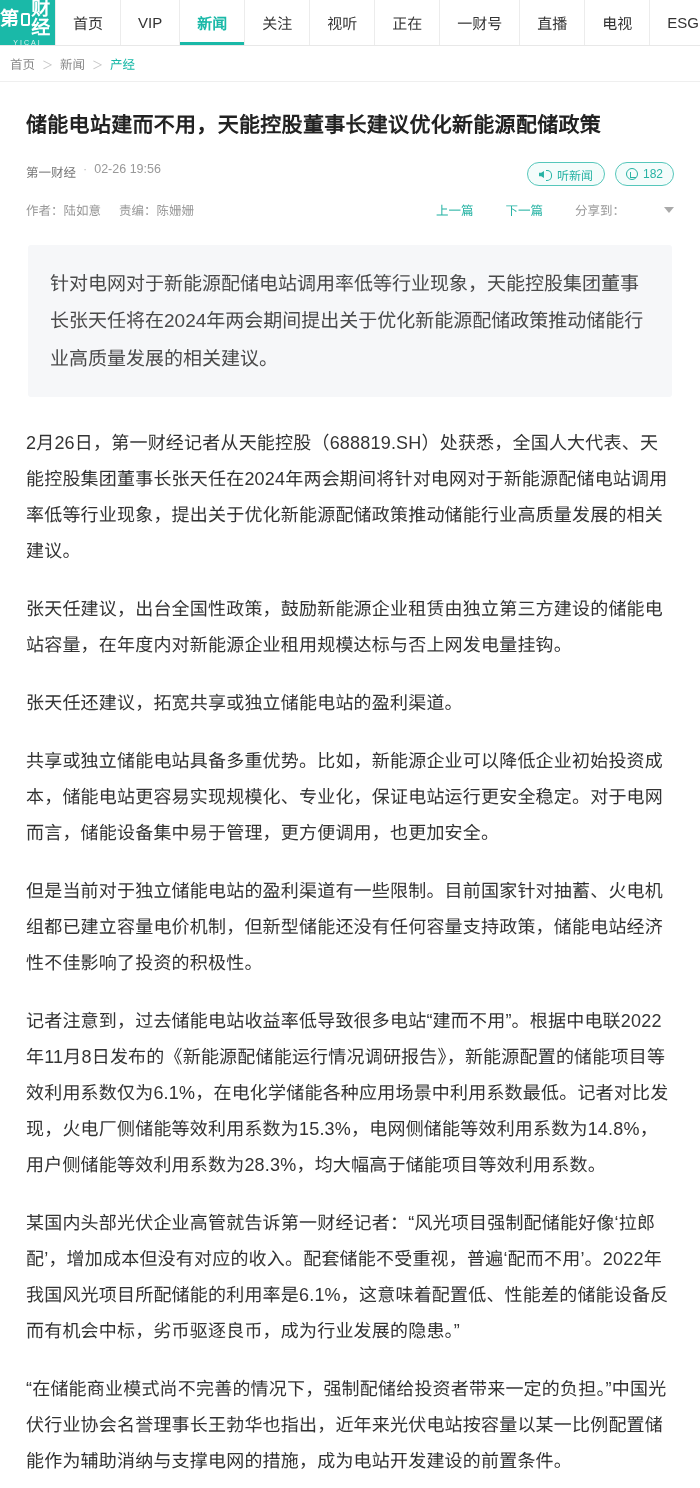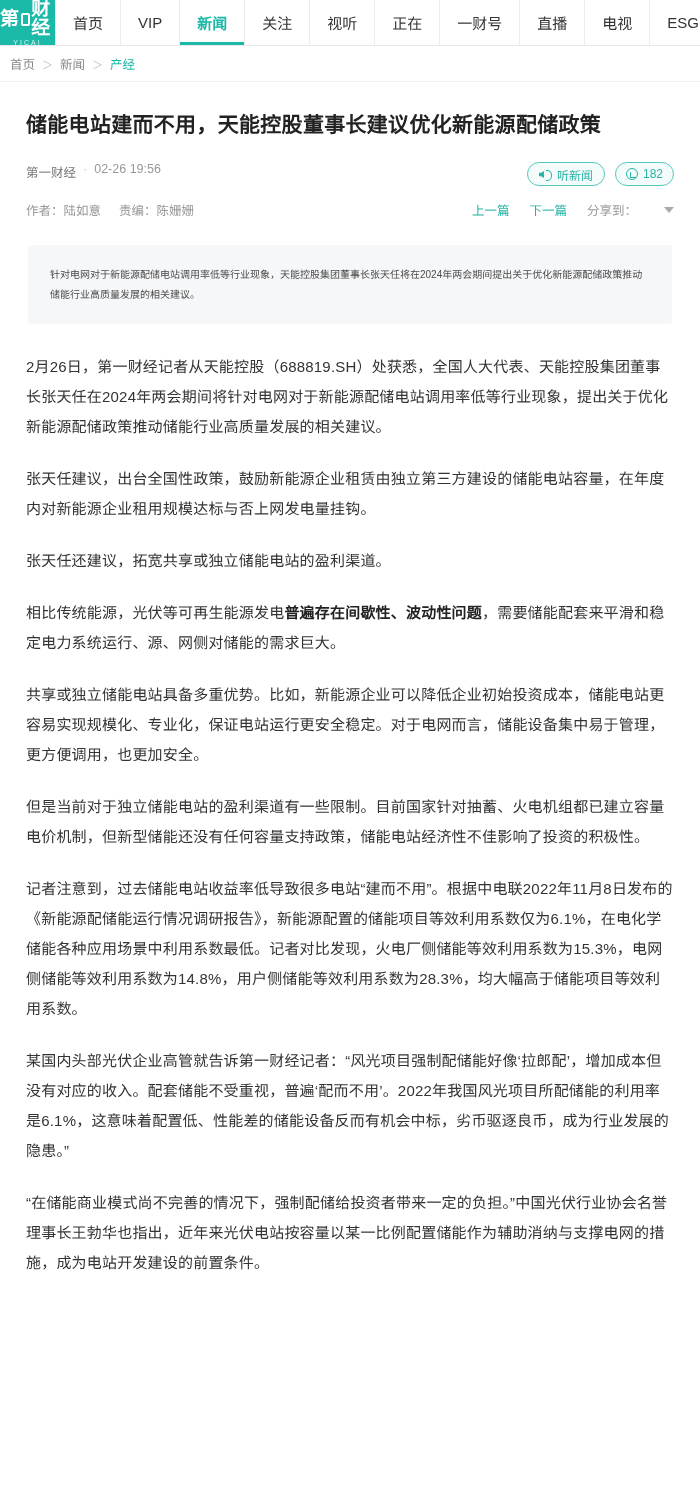--- a/index.html
+++ b/index.html
@@ -157,46 +157,46 @@
     align-items: center;
     font-size: 12.5px;
     color: #999;
     margin-bottom: 26px;
   }
   .meta-row2 .author { margin-right: 18px; }
   .meta-right2 {
     margin-left: auto;
     display: flex;
     align-items: center;
-    gap: 20px;
+    gap: 32px;
     font-size: 12.5px;
   }
   .meta-right2 .lnk { color: #27b3a4; cursor: pointer; }
   .meta-right2 .share { color: #999; }
   .caret {
     display:inline-block;
     width: 0; height: 0;
     border-left: 5px solid transparent;
     border-right: 5px solid transparent;
     border-top: 6px solid #aaa;
     margin-left: 7px;
     vertical-align: middle;
   }
   
   .summary {
     background: #f6f7f9;
     border-radius: 3px;
     padding: 20px 22px;
-    font-size: 10px;
+    font-size: 19px;
     line-height: 1.95;
     color: #4a4a4a;
     margin: 0 2px 28px 2px;
   }
   .body p {
-    font-size: 15px;
+    font-size: 18px;
     line-height: 2.0;
     color: #333;
     margin: 0 0 22px 0;
     letter-spacing: .2px;
   }
   .body p b { font-weight: bold; color:#222; }
   .hl { color: #404040; }
 </style>
 </head>
 <body>
@@ -263,23 +263,20 @@
     </div>
   </div>
 
   <div class="summary">针对电网对于新能源配储电站调用率低等行业现象，天能控股集团董事长张天任将在2024年两会期间提出关于优化新能源配储政策推动储能行业高质量发展的相关建议。</div>
 
   <div class="body">
     <p>2月26日，第一财经记者从天能控股（688819.SH）处获悉，全国人大代表、天能控股集团董事长张天任在2024年两会期间将针对电网对于新能源配储电站调用率低等行业现象，提出关于优化新能源配储政策推动储能行业高质量发展的相关建议。</p>
     <p>张天任建议，出台全国性政策，鼓励新能源企业租赁由独立第三方建设的储能电站容量，在年度内对新能源企业租用规模达标与否上网发电量挂钩。</p>
     <p>张天任还建议，拓宽共享或独立储能电站的盈利渠道。</p>
 
-    <p>
-      <span>相比传统能源，光伏等可再生能源发电</span><b>普遍存在间歇性、波动性问题</b><span>，需要储能配套来平滑和稳定电力系统运行、源、网侧对储能的需求巨大。</span>
-    </p>
 
     <p>
       <span>共享或独立储能电站具备多重优势。比如，新能源企业可以降低企业初始投资成本，储能电站更容易实现规模化、专业化，保证电站运行更安全稳定。对于电网而言，储能设备集中</span><span class="hl">易于</span><span>管理，更方便调用，也更加安全。</span>
     </p>
 
     <p>但是当前对于独立储能电站的盈利渠道有一些限制。目前国家针对抽蓄、火电机组都已建立容量电价机制，但新型储能还没有任何容量支持政策，储能电站经济性不佳影响了投资的积极性。</p>
     <p>记者注意到，过去储能电站收益率低导致很多电站“建而不用”。根据中电联2022年11月8日发布的《新能源配储能运行情况调研报告》，新能源配置的储能项目等效利用系数仅为6.1%，在电化学储能各种应用场景中利用系数最低。记者对比发现，火电厂侧储能等效利用系数为15.3%，电网侧储能等效利用系数为14.8%，用户侧储能等效利用系数为28.3%，均大幅高于储能项目等效利用系数。</p>
     <p>某国内头部光伏企业高管就告诉第一财经记者：“风光项目强制配储能好像‘拉郎配’，增加成本但没有对应的收入。配套储能不受重视，普遍‘配而不用’。2022年我国风光项目所配储能的利用率是6.1%，这意味着配置低、性能差的储能设备反而有机会中标，劣币驱逐良币，成为行业发展的隐患。”</p>
     <p>“在储能商业模式尚不完善的情况下，强制配储给投资者带来一定的负担。”中国光伏行业协会名誉理事长王勃华也指出，近年来光伏电站按容量以某一比例配置储能作为辅助消纳与支撑电网的措施，成为电站开发建设的前置条件。</p>
 

